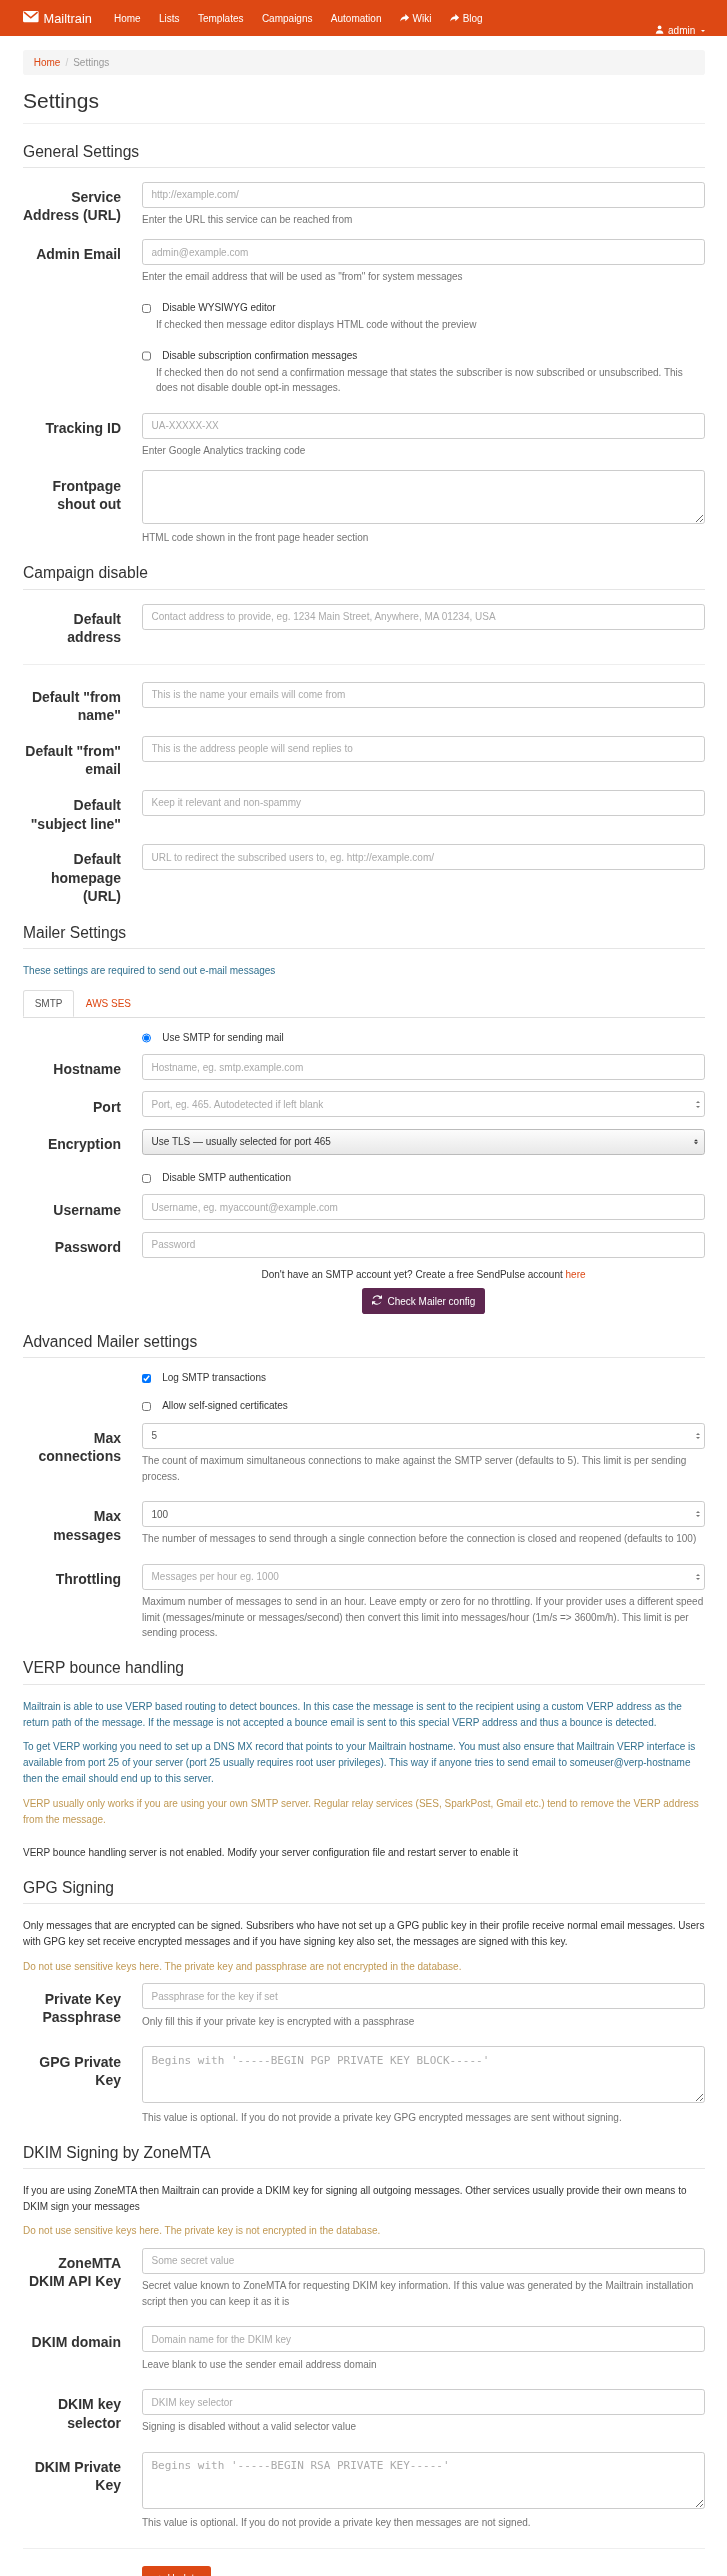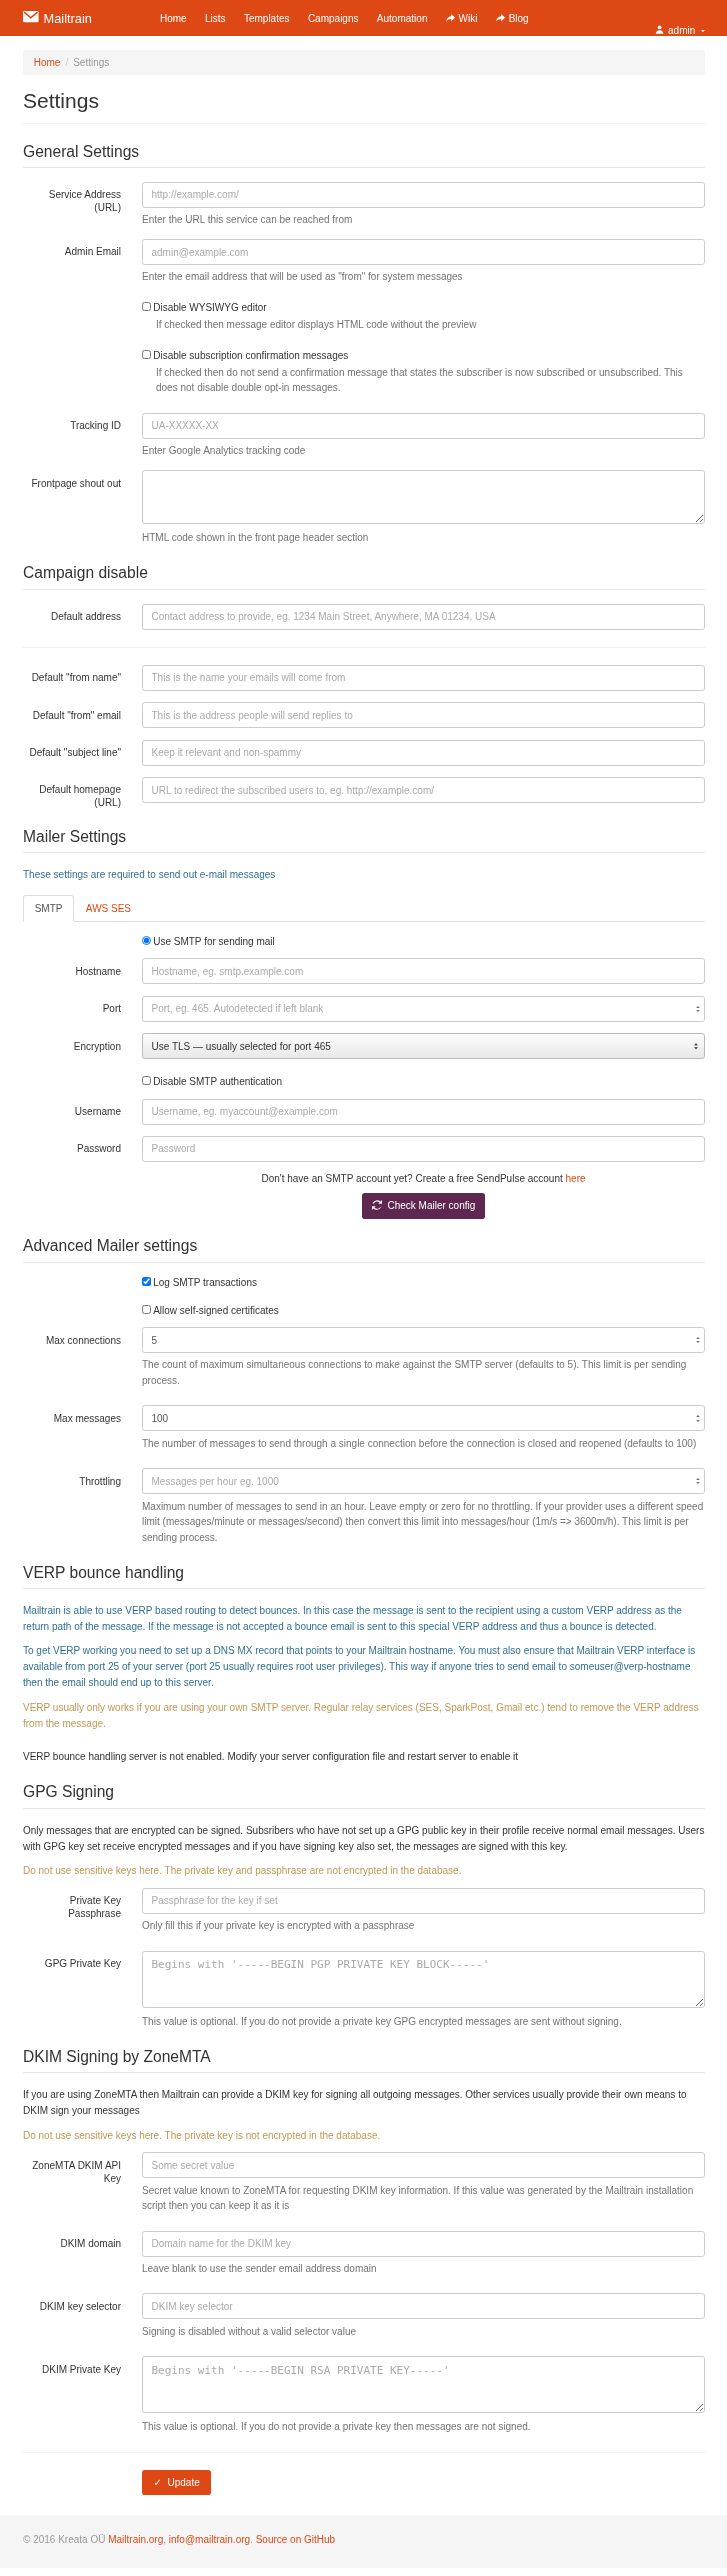--- a/index.html
+++ b/index.html
@@ -6,56 +6,56 @@
   html,body { background:#fff; }
   body {
     font-family: "Liberation Sans", "DejaVu Sans", sans-serif;
     font-size: 10px; color: #333; width: 728px;
   }
   a { text-decoration: none; cursor: pointer; }
   .container { width: 682px; margin: 0 auto; }
 
   
   .navbar { background:#DD4814; height:36px; }
-  .nav-inner { display:flex; align-items:center; height:36px;gap:46px; }
+  .nav-inner { display:flex; align-items:center; height:36px; }
   .brand { display:flex; align-items:center; gap:5px; color:#fff; font-size:12.8px; margin-right:12.8px; }
   .nav-links { display:flex; align-items:center; height:36px; }
   .nav-links a { color:#fff; font-size:10px; padding:11.4px 9.2px; display:flex; align-items:center; gap:3.6px; }
   .nav-right { margin-left:auto;margin-top:25px; }
   .nav-right a { color:#fff; font-size:10px; display:flex; align-items:center; gap:4.3px; padding:11.4px 0; }
   .caret { width:0; height:0; border-left:2.8px solid transparent; border-right:2.8px solid transparent; border-top:2.8px solid #fff; display:inline-block; margin-left:1.4px; }
 
   
   .breadcrumb { background:#f5f5f5; border-radius:2.8px; padding:7px 10.7px; margin:14px 0 5.7px; font-size:10px; color:#999; }
   .breadcrumb a { color:#DD4814; }
   .bc-sep { margin:0 5px; color:#ccc; }
   .bc-active { color:#999; }
 
   
   .page-title { font-size:21px; font-weight:500; color:#333; margin:14px 0 8.5px; }
   .page-hr { border:0; border-top:0.7px solid #eee; margin:10px 0 0; }
   .section-heading { font-size:15.6px; font-weight:500; color:#333; padding-bottom:6.4px; border-bottom:0.7px solid #e5e5e5; margin:18.5px 0 14px; }
 
   
   .form-group { display:flex; margin-bottom:11.4px; }
-  .lbl { width:119px; min-width:119px; text-align:right; padding:6.4px 21px 0 0; font-weight:normal; font-size:10px; line-height:1.3; color:#333; }
+  .lbl { width:119px; min-width:119px; text-align:right; padding:6.4px 21px 0 0; font-weight:bold; font-size:14px; line-height:1.3; color:#333; }
   .ctrl { flex:1; min-width:0; }
   .form-control {
     width:100%; height:26px; padding:5.7px 8.5px; font-size:10px; color:#555;
     border:0.7px solid #ccc; border-radius:2.8px; background:#fff; outline:none;
     font-family: "Liberation Sans", sans-serif;
   }
   textarea.form-control { resize:vertical; line-height:1.4; }
   textarea.ta-sm { height:54px; }
   textarea.ta-key { height:57px; }
   .mono, .mono::placeholder { font-family:"DejaVu Sans Mono", monospace; font-size:11px; }
   ::placeholder { color:#aaa; opacity:1; }
   .help { margin-top:4.3px; color:#737373; font-size:10px; line-height:1.55; }
   .check-group { margin:17px 0 11.4px 119px; }
-  .check-line { display:flex; align-items:flex-start; gap:2px; font-size:10px; color:#333; }
+  .check-line { display:flex; align-items:flex-end; gap:11px; font-size:10px; color:#333; }
   .check-line input { width:9.2px; height:9.2px; }
   .check-group .help { margin-left:14px; }
   .group-hr { border:0; border-top:0.7px solid #eee; margin:17px 0; }
 
   
   .num-wrap { position:relative; }
   .spinner { position:absolute; right:5px; top:50%; transform:translateY(-50%); display:flex; flex-direction:column; gap:2.1px; cursor:pointer; }
   .spinner i, .sel-arrows i { display:block; width:0; height:0; border-left:2.8px solid transparent; border-right:2.8px solid transparent; }
   .spinner i.up, .sel-arrows i.up { border-bottom:2.8px solid #777; }
   .spinner i.dn, .sel-arrows i.dn { border-top:2.8px solid #777; }

